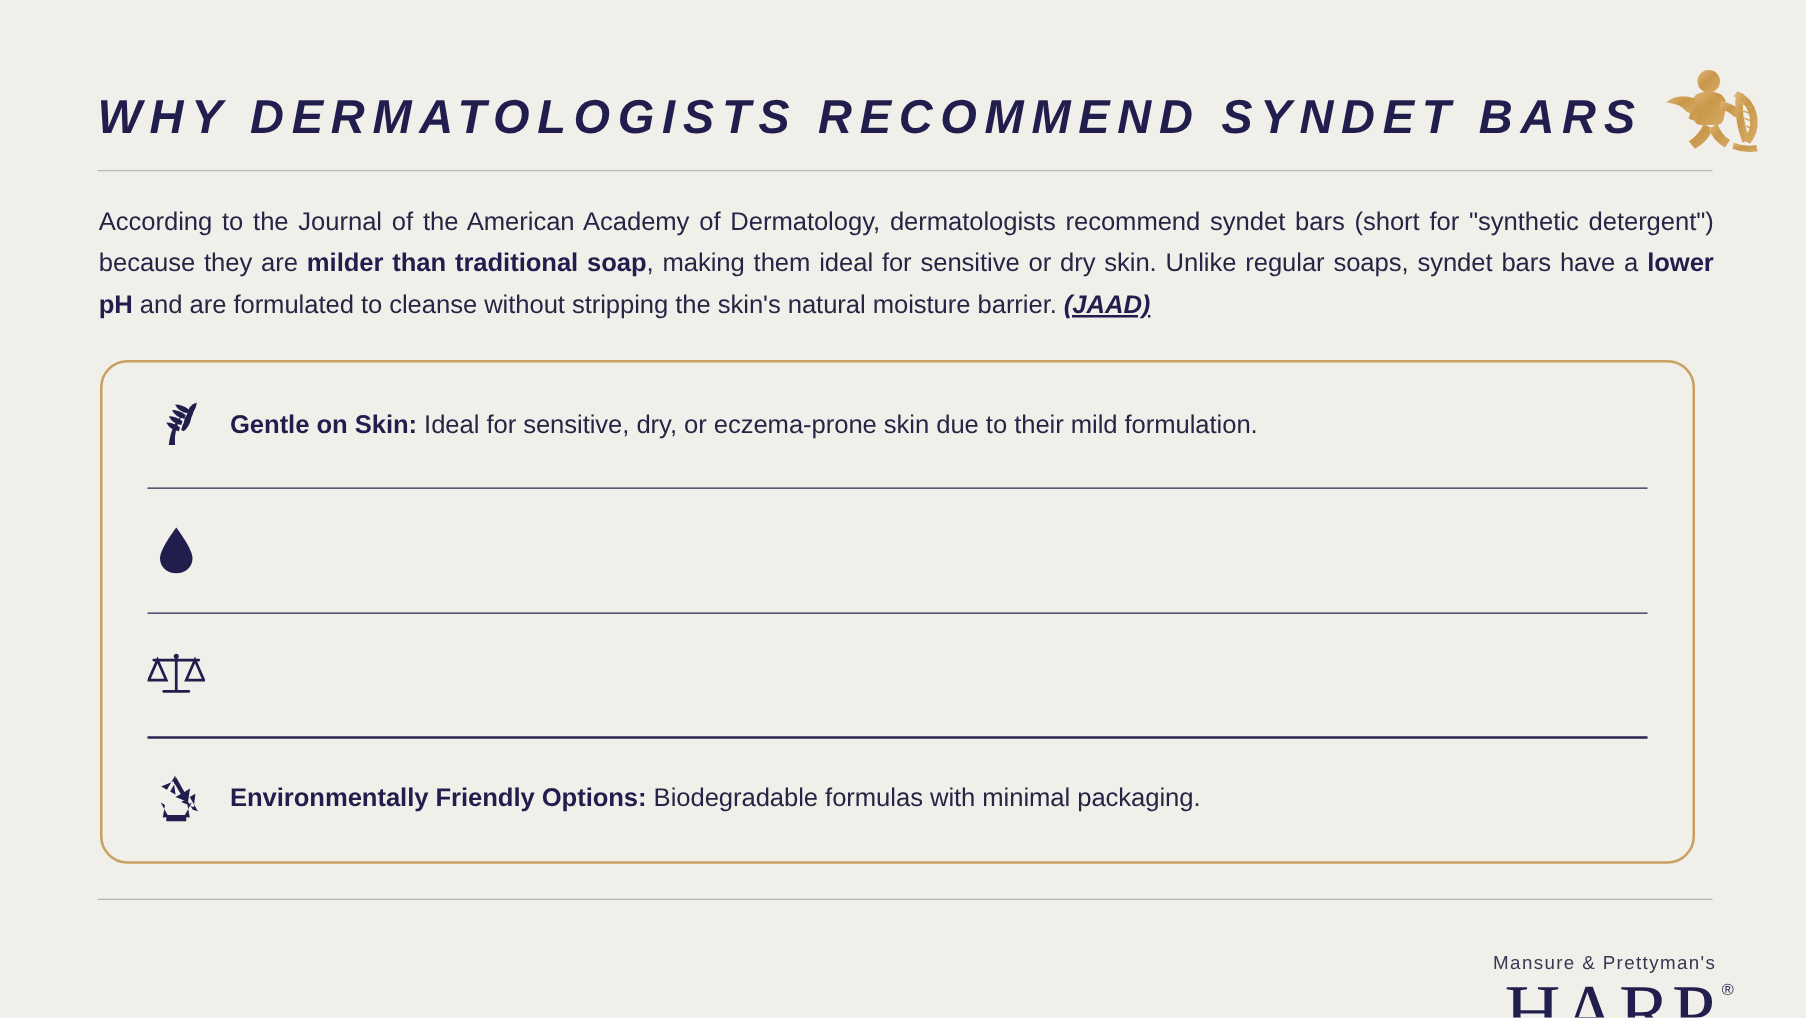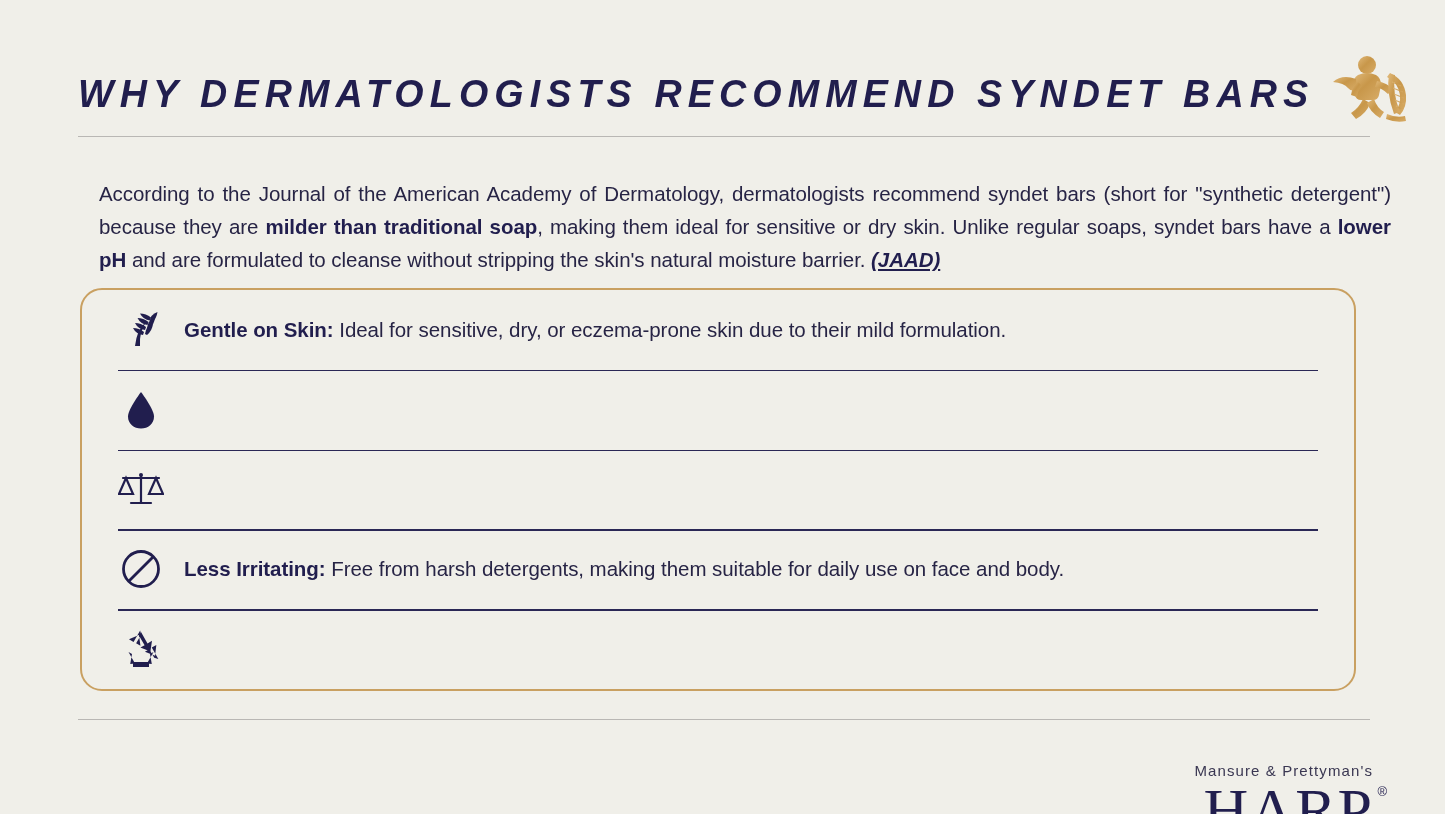--- a/index.html
+++ b/index.html
@@ -63,29 +63,28 @@
     top: 136px;
     width: 1292px;
     height: 1px;
     background: #b9b7b4;
   }
 
   
   .intro {
     position: absolute;
     left: 79px;
-    top: 177px;
+    top: 161px;
     width: 1292px;
     font-size: 20.5px;
     line-height: 33px;
     text-align: justify;
     text-justify: inter-word;
     color: #272445;
     letter-spacing: -0.05px;
-    margin-left: 20px;
   }
   .intro b { font-weight: 700; color: #211e4e; }
   .intro .cite {
     font-style: italic;
     font-weight: 700;
     text-decoration: underline;
     text-underline-offset: 2px;
     color: #211e4e;
   }
 
@@ -287,43 +286,35 @@
               <line x1="5" y1="9" x2="41" y2="9"></line>
               <line x1="13" y1="34" x2="33" y2="34"></line>
               <circle cx="23" cy="6" r="2" fill="#211e4e" stroke="none"></circle>
               <path d="M5 9 L12 25 L-2 25 Z" transform="translate(3,0)"></path>
               <path d="M41 9 L48 25 L34 25 Z" transform="translate(-3,0)"></path>
             </g>
           </svg>
         </span>
       </li>
 
-      <li class="benefit">
-        <span class="benefit-icon">
-          <svg width="42" height="42" viewBox="0 0 42 42" aria-hidden="true">
-            <circle cx="21" cy="21" r="17.5" fill="none" stroke="#211e4e" stroke-width="2.8"></circle>
-            <line x1="9" y1="33" x2="33" y2="9" stroke="#211e4e" stroke-width="2.8"></line>
-          </svg>
-        </span>
-        <span class="benefit-text"><span class="lead">Less Irritating:</span><span> Free from harsh detergents, making them suitable for daily use on face and body.</span></span>
-      </li>
 
       <li class="benefit">
         <span class="benefit-icon">
           <svg width="42" height="40" viewBox="0 0 42 40" aria-hidden="true">
             <g fill="#211e4e">
               <path d="M21 3 L27.5 14.5 L32 11.8 L30.4 22.5 L20.4 18.6 L24.6 16.2 L19.2 7 Z"></path>
               <path d="M4.5 31.5 L17.7 31.5 L17.7 36.8 L9 30.3 L17.6 23.6 L17.6 28.6 L7.7 28.6 Z" transform="rotate(-120 21 21)"></path>
               <path d="M4.5 31.5 L17.7 31.5 L17.7 36.8 L9 30.3 L17.6 23.6 L17.6 28.6 L7.7 28.6 Z" transform="rotate(120 21 21)"></path>
               <path d="M8.5 23 L15 34.5 L10.2 35 L12 25 Z"></path>
               <path d="M33.5 23 L27 34.5 L31.8 35 L30 25 Z"></path>
               <path d="M13 33 L29 33 L29 38 L13 38 Z"></path>
             </g>
           </svg>
         </span>
+        <span class="benefit-text"><span class="lead">Environmentally Friendly Options:</span><span> Biodegradable formulas with minimal packaging.</span></span>
       </li>
 
     </ul>
   </div>
 
   <div class="rule-bottom"></div>
 
   <div class="footer-logo">
     <div class="footer-eyebrow">Mansure &amp; Prettyman's</div>
     <div class="footer-wordmark">

